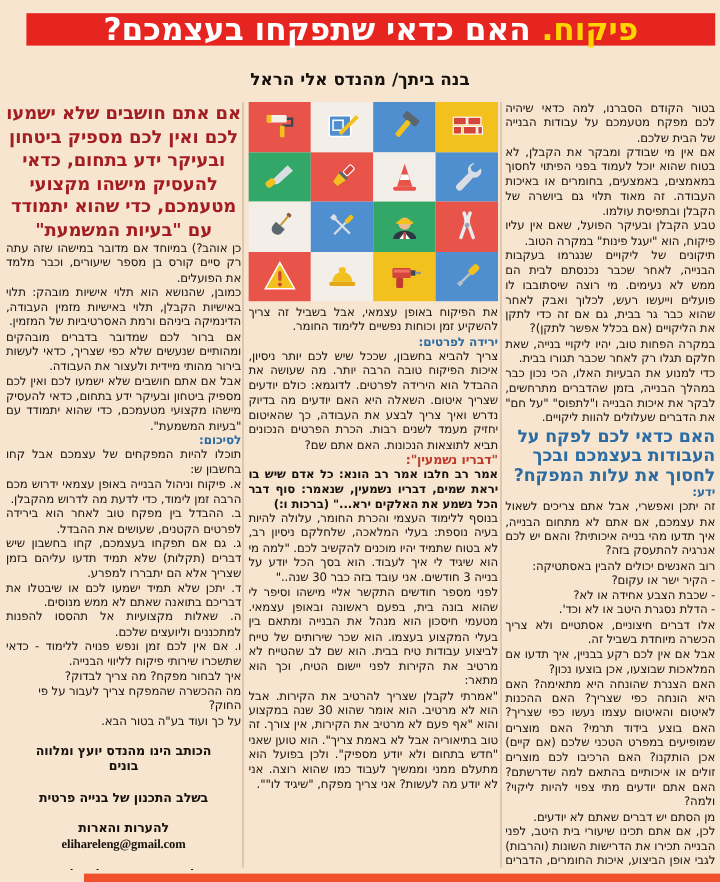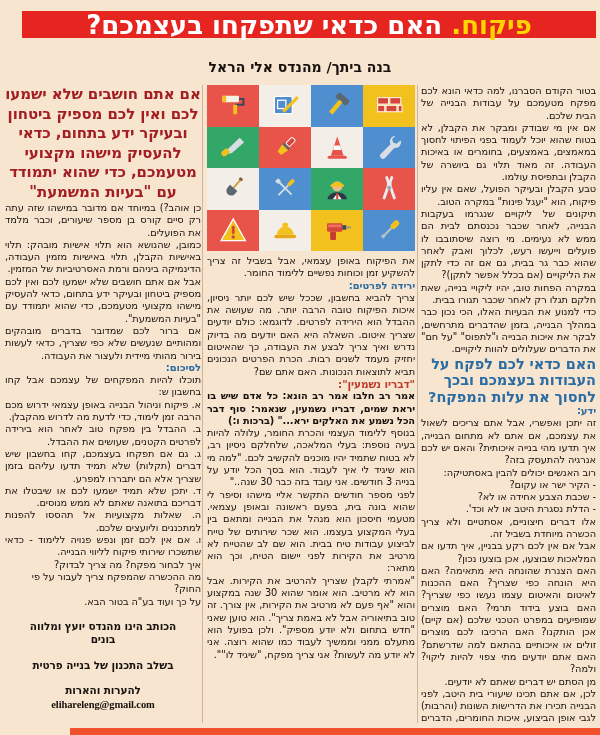--- a/index.html
+++ b/index.html
@@ -52,21 +52,21 @@
 
   <div class="headline-bar">
     <h1><span class="kicker">פיקוח.</span><span class="headline"> האם כדאי שתפקחו בעצמכם?</span></h1>
   </div>
   <div class="byline">בנה ביתך/ מהנדס אלי הראל</div>
 
   <div class="vline vline-a"></div>
   <div class="vline vline-b"></div>
 
   <div class="col col-right">
-    <p>בטור הקודם הסברנו, למה כדאי הונא לכם מפקח מטעמכם על עבודות הבנייה של הבית שלכם.</p>
+    <p>בטור הקודם הסברנו, למה כדאי שיהיה לכם מפקח מטעמכם על עבודות הבנייה של הבית שלכם.</p>
     <p>אם אין מי שבודק ומבקר את הקבלן, לא בטוח שהוא יוכל לעמוד בפני הפיתוי לחסוך במאמצים, באמצעים, בחומרים או באיכות העבודה. זה מאוד תלוי גם ביושרה של הקבלן ובתפיסת עולמו.</p>
     <p>טבע הקבלן ובעיקר הפועל, שאם אין עליו פיקוח, הוא "יעגל פינות" במקרה הטוב.</p>
     <p>תיקונים של ליקויים שנגרמו בעקבות הבנייה, לאחר שכבר נכנסתם לבית הם ממש לא נעימים. מי רוצה שיסתובבו לו פועלים וייעשו רעש, לכלוך ואבק לאחר שהוא כבר גר בבית, גם אם זה כדי לתקן את הליקויים (אם בכלל אפשר לתקן)?</p>
     <p>במקרה הפחות טוב, יהיו ליקויי בנייה, שאת חלקם תגלו רק לאחר שכבר תגורו בבית.</p>
     <p>כדי למנוע את הבעיות האלו, הכי נכון כבר במהלך הבנייה, בזמן שהדברים מתרחשים, לבקר את איכות הבנייה ו"לתפוס" "על חם" את הדברים שעלולים להוות ליקויים.</p>
     <p class="h-blue-lg">האם כדאי לכם לפקח על העבודות בעצמכם ובכך לחסוך את עלות המפקח?</p>
     <p class="h-blue-sm">ידע:</p>
     <p>זה יתכן ואפשרי, אבל אתם צריכים לשאול את עצמכם, אם אתם לא מתחום הבנייה, איך תדעו מהי בנייה איכותית? והאם יש לכם אנרגיה להתעסק בזה?</p>
     <p>רוב האנשים יכולים להבין באסתטיקה:</p>
     <p class="tight">- הקיר ישר או עקום?</p>
@@ -222,22 +222,22 @@
     <p class="bold-quote">אמר רב חלבו אמר רב הונא: כל אדם שיש בו יראת שמים, דבריו נשמעין, שנאמר: סוף דבר הכל נשמע את האלקים ירא..." (ברכות ו:)</p>
     <p>בנוסף ללימוד העצמי והכרת החומר, עלולה להיות בעיה נוספת: בעלי המלאכה, שלחלקם ניסיון רב, לא בטוח שתמיד יהיו מוכנים להקשיב לכם. "למה מי הוא שיגיד לי איך לעבוד. הוא בסך הכל יודע על בנייה 3 חודשים. אני עובד בזה כבר 30 שנה.."</p>
     <p>לפני מספר חודשים התקשר אליי מישהו וסיפר לי שהוא בונה בית, בפעם ראשונה ובאופן עצמאי. מטעמי חיסכון הוא מנהל את הבנייה ומתאם בין בעלי המקצוע בעצמו. הוא שכר שירותים של טייח לביצוע עבודות טיח בבית. הוא שם לב שהטייח לא מרטיב את הקירות לפני יישום הטיח, וכך הוא מתאר:</p>
     <p>"אמרתי לקבלן שצריך להרטיב את הקירות. אבל הוא לא מרטיב. הוא אומר שהוא 30 שנה במקצוע והוא "אף פעם לא מרטיב את הקירות, אין צורך. זה טוב בתיאוריה אבל לא באמת צריך". הוא טוען שאני "חדש בתחום ולא יודע מספיק". ולכן בפועל הוא מתעלם ממני וממשיך לעבוד כמו שהוא רוצה. אני לא יודע מה לעשות? אני צריך מפקח, "שיגיד לו"".</p>
   </div>
 
   <div class="col col-left">
     <p class="pullquote">אם אתם חושבים שלא ישמעו לכם ואין לכם מספיק ביטחון ובעיקר ידע בתחום, כדאי להעסיק מישהו מקצועי מטעמכם, כדי שהוא יתמודד עם "בעיות המשמעת"</p>
     <p>כן אוהב?) במיוחד אם מדובר במישהו שזה עתה רק סיים קורס בן מספר שיעורים, וכבר מלמד את הפועלים.</p>
     <p>כמובן, שהנושא הוא תלוי אישיות מובהק: תלוי באישיות הקבלן, תלוי באישיות מזמין העבודה, הדינמיקה ביניהם ורמת האסרטיביות של המזמין.</p>
+    <p>אם ברור לכם שמדובר בדברים מובהקים ומהותיים שנעשים שלא כפי שצריך, כדאי לעשות בירור מהותי מיידית ולעצור את העבודה.</p>
     <p>אבל אם אתם חושבים שלא ישמעו לכם ואין לכם מספיק ביטחון ובעיקר ידע בתחום, כדאי להעסיק מישהו מקצועי מטעמכם, כדי שהוא יתמודד עם "בעיות המשמעת".</p>
-    <p>אם ברור לכם שמדובר בדברים מובהקים ומהותיים שנעשים שלא כפי שצריך, כדאי לעשות בירור מהותי מיידית ולעצור את העבודה.</p>
     <p class="h-blue-sm">לסיכום:</p>
     <p>תוכלו להיות המפקחים של עצמכם אבל קחו בחשבון ש:</p>
     <p>א. פיקוח וניהול הבנייה באופן עצמאי ידרוש מכם הרבה זמן לימוד, כדי לדעת מה לדרוש מהקבלן.</p>
     <p>ב. ההבדל בין מפקח טוב לאחר הוא בירידה לפרטים הקטנים, שעושים את ההבדל.</p>
     <p>ג. גם אם תפקחו בעצמכם, קחו בחשבון שיש דברים (תקלות) שלא תמיד תדעו עליהם בזמן שצריך אלא הם יתבררו למפרע.</p>
     <p>ד. יתכן שלא תמיד ישמעו לכם או שיבטלו את דבריכם בתואנה שאתם לא ממש מנוסים.</p>
     <p>ה. שאלות מקצועיות אל תהססו להפנות למתכננים וליועצים שלכם.</p>
     <p>ו. אם אין לכם זמן ונפש פנויה ללימוד - כדאי שתשכרו שירותי פיקוח לליווי הבנייה.</p>
     <p class="tight">איך לבחור מפקח? מה צריך לבדוק?</p>
     <p class="tight">מה ההכשרה שהמפקח צריך לעבור על פי החוק?</p>

